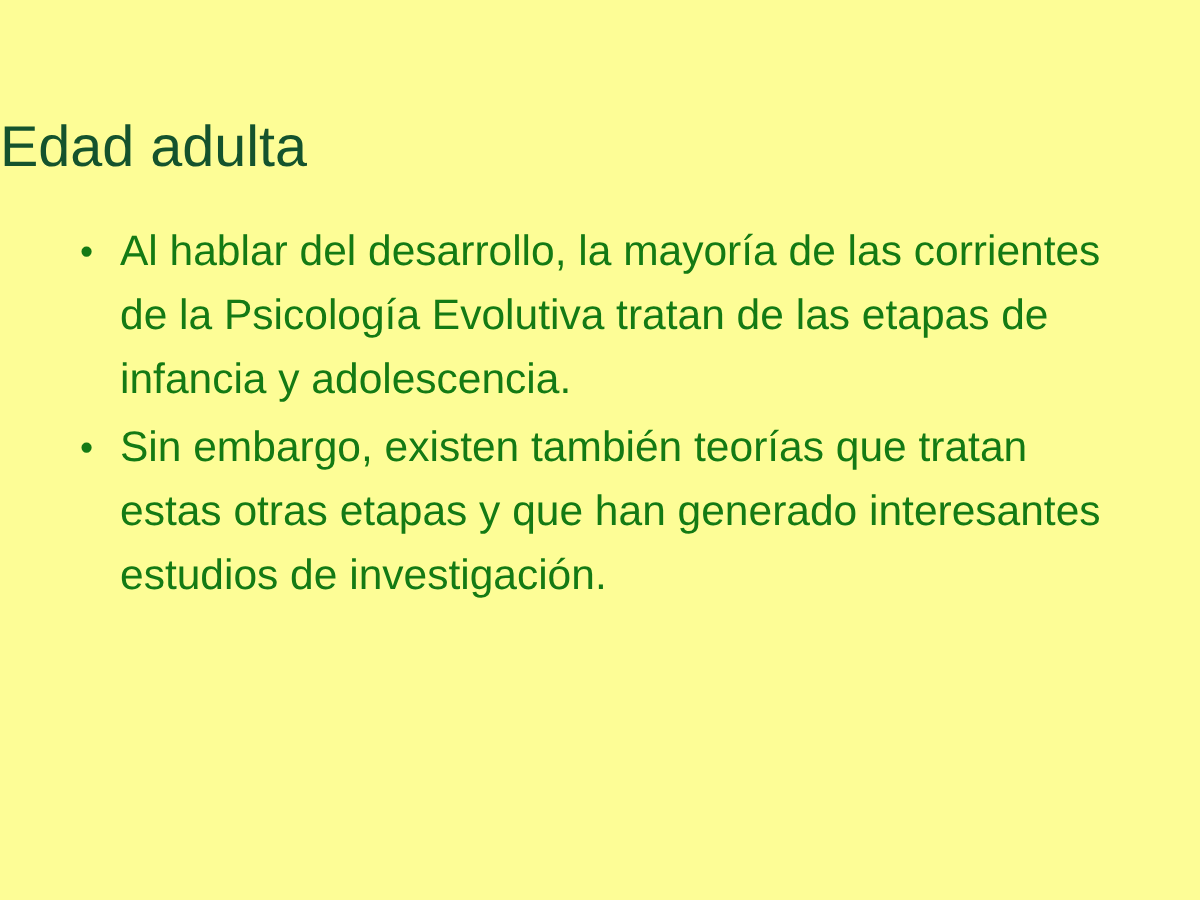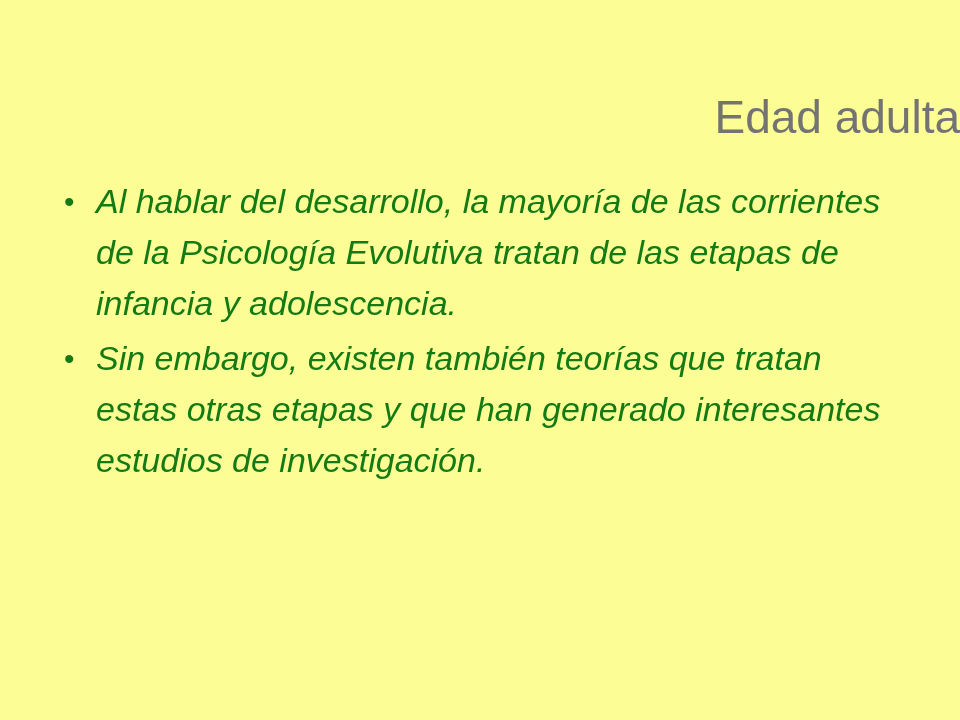--- a/index.html
+++ b/index.html
@@ -17,22 +17,22 @@
     width: 960px;
     height: 720px;
     background: #FDFD96;
     box-sizing: border-box;
   }
   #slide-title {
     position: absolute;
     left: 0;
     top: 62px;
     width: 960px;
-    text-align: right;
-    color: #737373;
+    text-align: left;
+    color: #14532d;
     font-size: 46px;
     font-weight: normal;
     line-height: 1.05;
     letter-spacing: 0px;
     white-space: nowrap;
   }
   #slide-body {
     position: absolute;
     left: 60px;
     top: 176px;
@@ -52,21 +52,20 @@
     left: 4px;
     top: 0;
     width: 22px;
     line-height: 51px;
     font-size: 30px;
     color: #147A14;
     text-align: left;
   }
   .bullet-text {
     display: block;
-    font-style: italic;
   }
 </style>
 </head>
 <body>
 
 <div id="slide">
 
   <h1 id="slide-title">Edad adulta</h1>
 
   <div id="slide-body">

